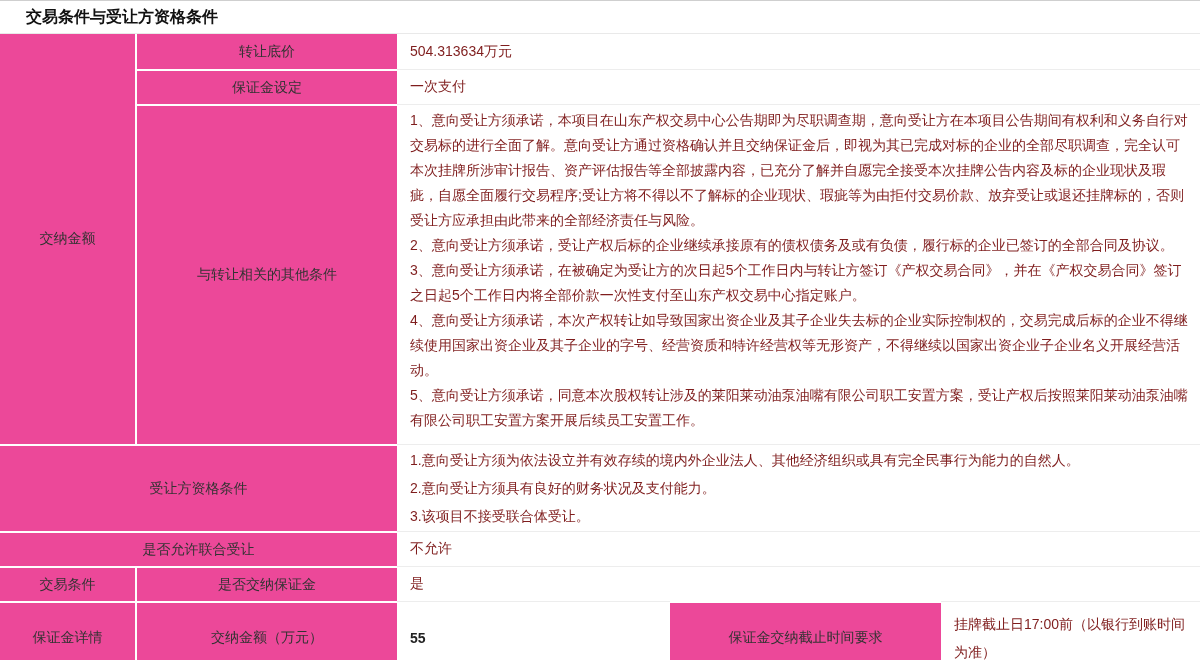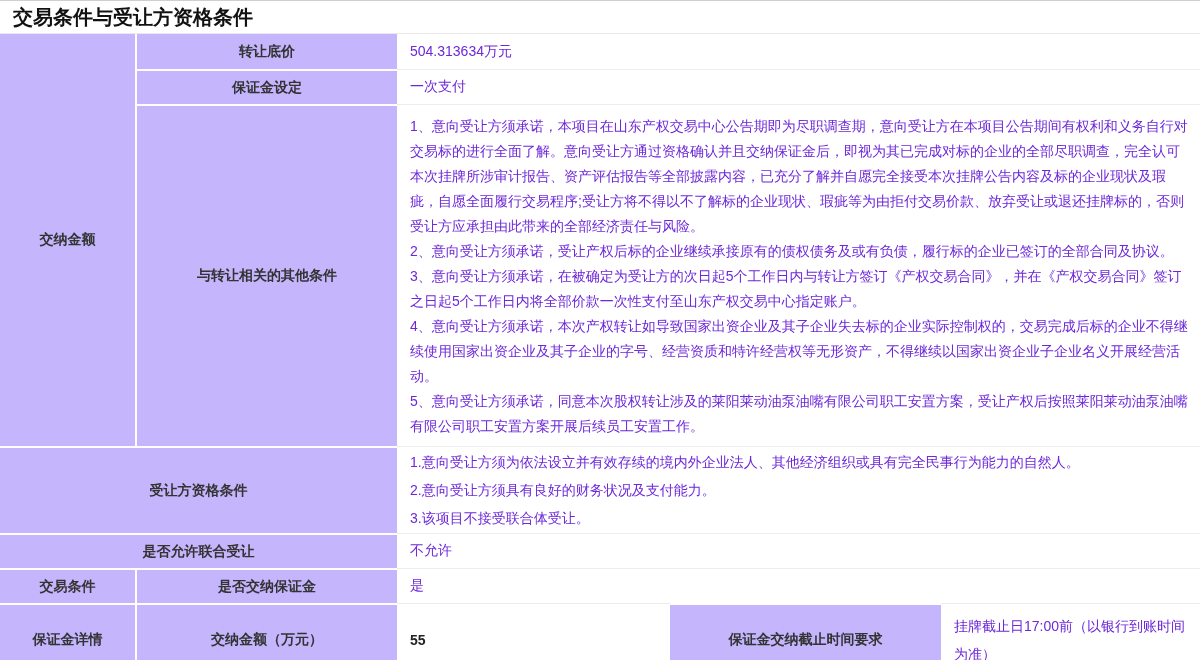--- a/index.html
+++ b/index.html
@@ -10,65 +10,64 @@
     color: #333;
   }
   .page {
     width: 1200px; height: 660px; overflow: hidden;
     border-top: 1px solid #cfcfcf;
     box-sizing: border-box;
   }
   .title-bar {
     height: 32px;
     display: flex; align-items: center;
-    padding-left: 13px;
-    font-size: 20px; font-weight: bold; color: #111;
+    padding-left: 26px;
+    font-size: 16px; font-weight: bold; color: #111;
     background: #fff;
     box-sizing: border-box;
   }
   table.cond-table {
     width: 1200px;
     border-collapse: separate;
     border-spacing: 0;
     table-layout: fixed;
     border-top: 1px solid #e9e9e9;
   }
   td { box-sizing: border-box; font-size: 14px; }
   
   td.g {
-    background: #c4b5fd;
+    background: #ec4899;
     text-align: center;
     vertical-align: middle;
     color: #333;
     border-top: 2px solid #ffffff;
     padding: 0 4px;
-    font-weight: bold;
   }
   
   td.bl { border-left: 2px solid #ffffff; }
   
   td.w {
     background: #ffffff;
     text-align: left;
     vertical-align: middle;
-    color: #6d28d9;
+    color: #7f1d1d;
     border-top: 1px solid #ededed;
     padding: 0 8px 0 13px;
   }
   tr.first td { border-top: none; }
   .h35  { height: 35px; }
   .h340 { height: 340px; }
   .h87  { height: 87px; }
   .h72  { height: 72px; }
   
   td.pre {
     vertical-align: top;
     white-space: pre-line;
     line-height: 25px;
-    padding-top: 9px;
+    padding-top: 3px;
     padding-bottom: 7px;
     word-break: break-all;
   }
   td.pre28 {
     white-space: pre-line;
     line-height: 28px;
     word-break: break-all;
   }
   td.bold { font-weight: bold; color: #222; }
   td.wrapcell {

